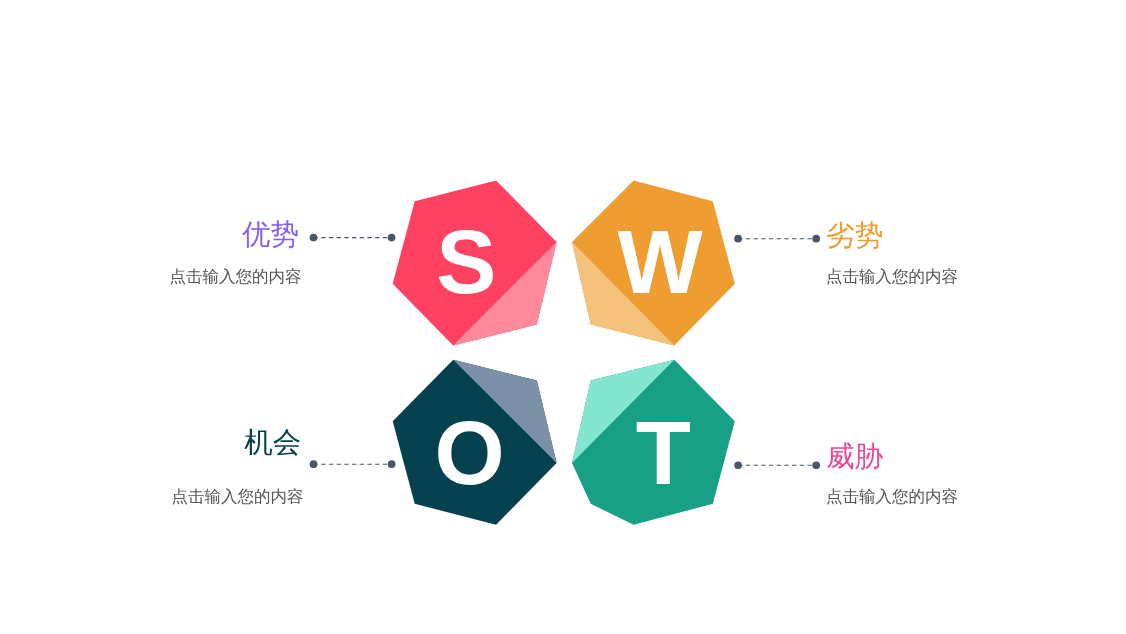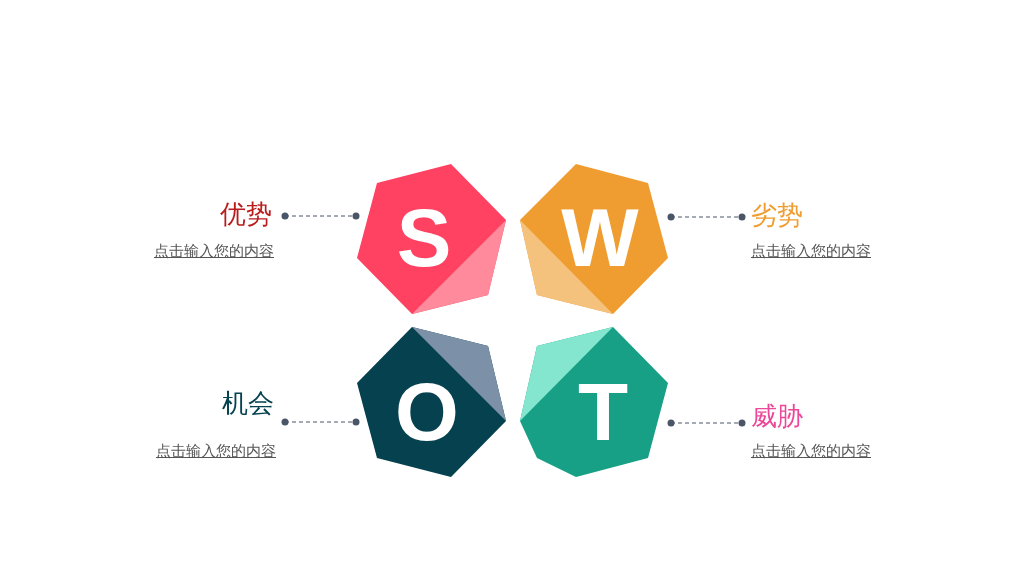--- a/index.html
+++ b/index.html
@@ -1,19 +1,19 @@
 <!DOCTYPE html>
 <html><head>
 <meta charset="utf-8">
 <style>
   html, body { margin:0; padding:0; background:#ffffff; }
   body { width:1024px; height:576px; position:relative; overflow:hidden; font-family:"DejaVu Sans", sans-serif; }
   svg.main { position:absolute; left:0; top:0; }
   .title { position:absolute; font-size:26px; line-height:30px; white-space:nowrap;text-align:center; }
-  .desc { position:absolute; font-size:15px; line-height:18px; color:#555555; white-space:nowrap;text-decoration:underline; }
+  .desc { position:absolute; font-size:15px; line-height:18px; color:#555555; white-space:nowrap; }
   .right-al { text-align:right; }
 </style>
 </head>
 <body>
 
 <svg class="main" width="1024" height="576" viewBox="0 0 1024 576">
 
   <g>
     <polygon points="377,183 451,164 506,220 488,295 412,314 357,258" fill="#ff4162"></polygon>
     <polygon points="506,220 488,295 412,314" fill="#ff8a9c"></polygon>
@@ -53,21 +53,21 @@
     <circle cx="285" cy="422" r="3.5" fill="#4a5568"></circle>
     <circle cx="356" cy="422" r="3.5" fill="#4a5568"></circle>
   </g>
   <g>
     <line x1="671" y1="423" x2="742" y2="423" stroke="#4a5568" stroke-width="1" stroke-dasharray="4,3"></line>
     <circle cx="671" cy="423" r="3.5" fill="#4a5568"></circle>
     <circle cx="742" cy="423" r="3.5" fill="#4a5568"></circle>
   </g>
 </svg>
 
-<div class="title right-al" style="left:172px; top:199px; width:100px; color:#b91c1c;">优势</div>
+<div class="title right-al" style="left:172px; top:199px; width:100px; color:#8b5cf6;">优势</div>
 <div class="desc right-al" style="left:132px; top:242px; width:142px;">点击输入您的内容</div>
 
 <div class="title" style="left:751px; top:200px; color:#ef9d30;">劣势</div>
 <div class="desc" style="left:751px; top:242px;">点击输入您的内容</div>
 
 <div class="title right-al" style="left:172px; top:388px; width:102px; color:#05414f;">机会</div>
 <div class="desc right-al" style="left:132px; top:442px; width:144px;">点击输入您的内容</div>
 
 <div class="title" style="left:751px; top:401px; color:#ec4899;">威胁</div>
 <div class="desc" style="left:751px; top:442px;">点击输入您的内容</div>

